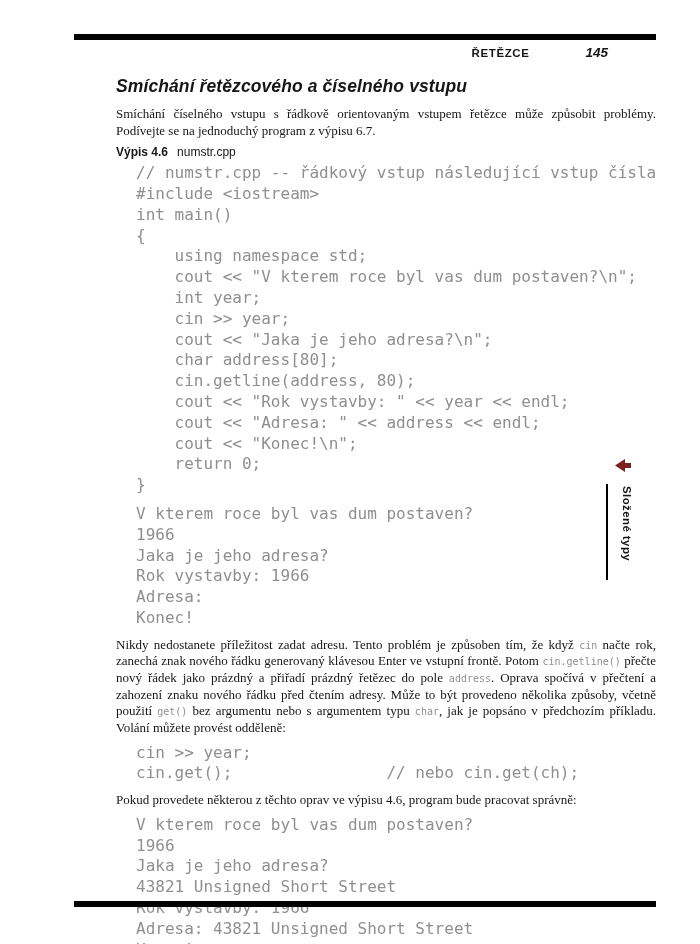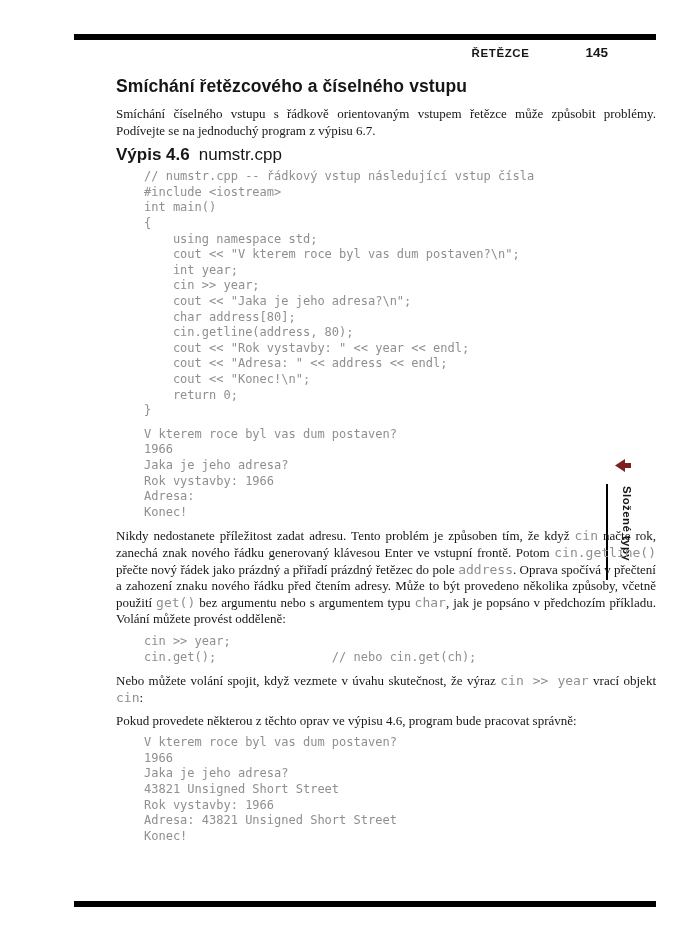--- a/index.html
+++ b/index.html
@@ -28,58 +28,59 @@
   }
   .header-row {
     position: absolute;
     top: 45px; right: 48px;
     display: flex;
     align-items: baseline;
     gap: 56px;
     font-family: "Liberation Sans", sans-serif;
   }
   .chapter { font-weight: bold; font-size: 11.5px; letter-spacing: 0.6px; }
-  .page-num { font-weight: bold; font-size: 13.5px; }
+  .page-num { font-weight: bold; font-size: 13.5px; font-style: italic; }
 
   .main {
     position: absolute;
     left: 72px; top: 76px;
     width: 540px;
   }
   h1.title {
     font-family: "Liberation Sans", sans-serif;
     font-size: 17.5px;
     font-weight: bold;
     margin-bottom: 9px;
     letter-spacing: 0.1px;
+    font-style: italic;
   }
   p.body {
     font-size: 13px;
     line-height: 1.28;
     text-align: justify;
     margin-bottom: 6px;
   }
   .listing-head {
     font-family: "Liberation Sans", sans-serif;
-    font-size: 17px;
+    font-size: 12px;
     margin: 4px 0 3px 0;
   }
   .listing-label { font-weight: bold; }
   .listing-file { font-weight: normal; margin-left: 9px; }
   pre.code {
     font-family: "DejaVu Sans Mono", monospace;
-    font-size: 12px;
+    font-size: 16px;
     line-height: 1.3;
     color: #8f8f8f;
     white-space: pre;
-    margin: 4px 0 8px 28px;
+    margin: 4px 0 8px 20px;
   }
   .inline-code {
     font-family: "DejaVu Sans Mono", monospace;
-    font-size: 13px;
+    font-size: 10px;
     color: #8f8f8f;
   }
   .side-tab {
     position: absolute;
     right: 0; top: 458px;
     width: 74px;
     display: flex;
     flex-direction: column;
     align-items: center;
   }
@@ -151,21 +152,20 @@
 Jaka je jeho adresa?
 Rok vystavby: 1966
 Adresa:
 Konec!</pre>
 
     <p class="body"><span>Nikdy nedostanete příležitost zadat adresu. Tento problém je způsoben tím, že když </span><span class="inline-code">cin</span><span> načte rok, zanechá znak nového řádku generovaný klávesou Enter ve vstupní frontě. Potom </span><span class="inline-code">cin.getline()</span><span> přečte nový řádek jako prázdný a přiřadí prázdný řetězec do pole </span><span class="inline-code">address</span><span>. Oprava spočívá v přečtení a zahození znaku nového řádku před čtením adresy. Může to být provedeno několika způsoby, včetně použití </span><span class="inline-code">get()</span><span> bez argumentu nebo s argumentem typu </span><span class="inline-code">char</span><span>, jak je popsáno v předchozím příkladu. Volání můžete provést odděleně:</span></p>
 
     <pre class="code">cin &gt;&gt; year;
 cin.get();                // nebo cin.get(ch);</pre>
 
-    <p class="body"><span>Nebo můžete volání spojit, když vezmete v úvahu skutečnost, že výraz </span><span class="inline-code">cin &gt;&gt; year</span><span> vrací objekt </span><span class="inline-code">cin</span><span>:</span></p>
 
 
     <p class="body">Pokud provedete některou z těchto oprav ve výpisu 4.6, program bude pracovat správně:</p>
 
     <pre class="code">V kterem roce byl vas dum postaven?
 1966
 Jaka je jeho adresa?
 43821 Unsigned Short Street
 Rok vystavby: 1966
 Adresa: 43821 Unsigned Short Street

